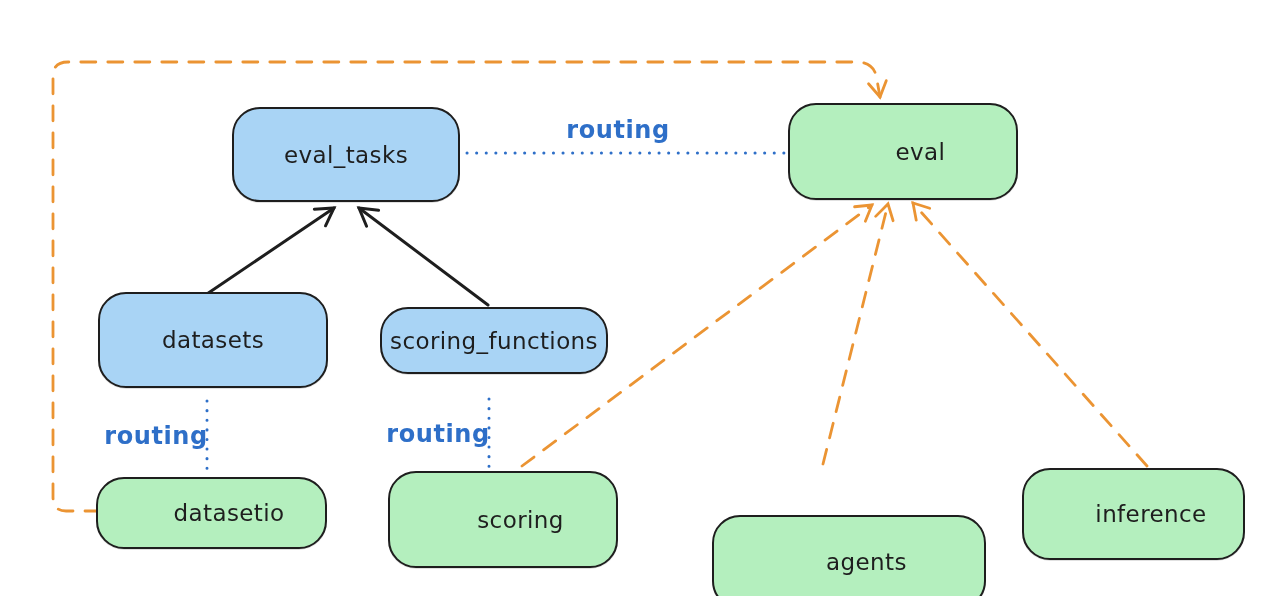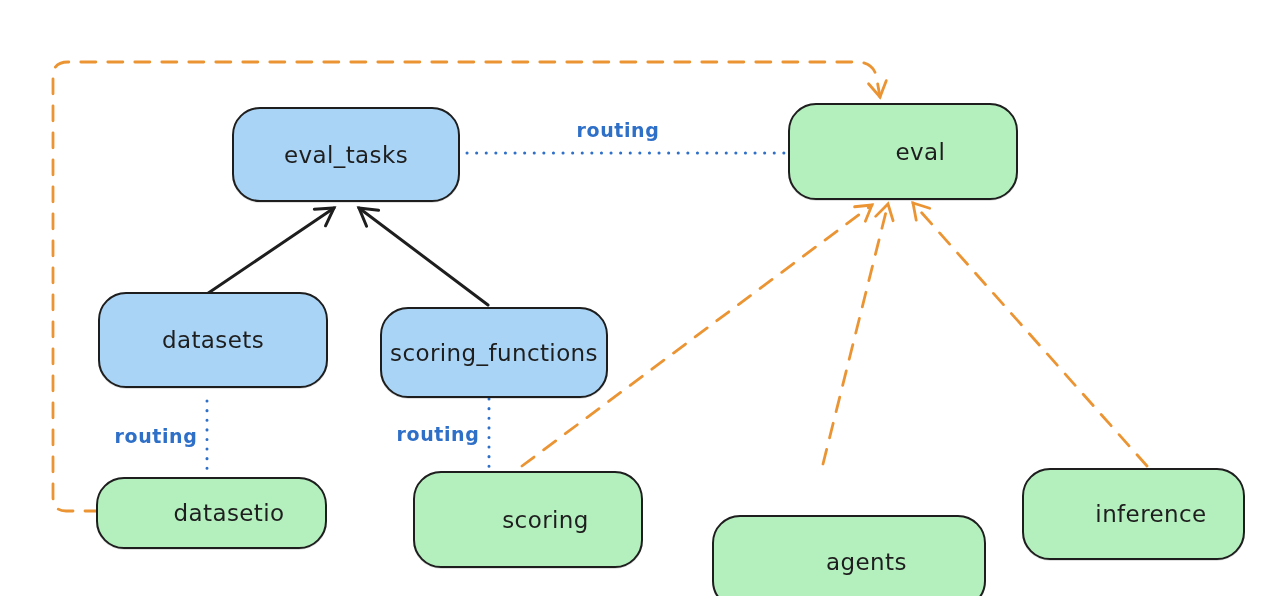--- a/index.html
+++ b/index.html
@@ -47,21 +47,21 @@
     letter-spacing:0.4px;
     color:var(--stroke);
     box-shadow:0 1px 0 rgba(0,0,0,0.12);
   }
   .node.blue{background:var(--blue-fill);}
   .node.green{background:var(--green-fill);padding-left:35px;}
   .routing-label{
     position:absolute;
     transform:translate(-50%,-50%);
     color:var(--routing-blue);
-    font-size:19px;
+    font-size:24px;
     font-weight:600;
     letter-spacing:0.6px;
     white-space:nowrap;
   }
 </style>
 </head>
 <body>
 
 <div class="canvas">
 
@@ -93,29 +93,29 @@
   </div>
 
   <div class="node green" style="left:788px;top:103px;width:230px;height:97px;">
     <span>eval</span>
   </div>
 
   <div class="node blue" style="left:98px;top:292px;width:230px;height:96px;">
     <span>datasets</span>
   </div>
 
-  <div class="node blue" style="left:380px;top:307px;width:228px;height:91px;">
+  <div class="node blue" style="left:380px;top:307px;width:228px;height:67px;">
     <span>scoring_functions</span>
   </div>
 
   <div class="node green" style="left:96px;top:477px;width:231px;height:72px;">
     <span>datasetio</span>
   </div>
 
-  <div class="node green" style="left:388px;top:471px;width:230px;height:97px;margin-left:25px;">
+  <div class="node green" style="left:388px;top:471px;width:230px;height:97px;">
     <span>scoring</span>
   </div>
 
   <div class="node green" style="left:712px;top:471px;width:274px;height:94px;margin-top:44px;">
     <span>agents</span>
   </div>
 
   <div class="node green" style="left:1022px;top:468px;width:223px;height:92px;">
     <span>inference</span>
   </div>

